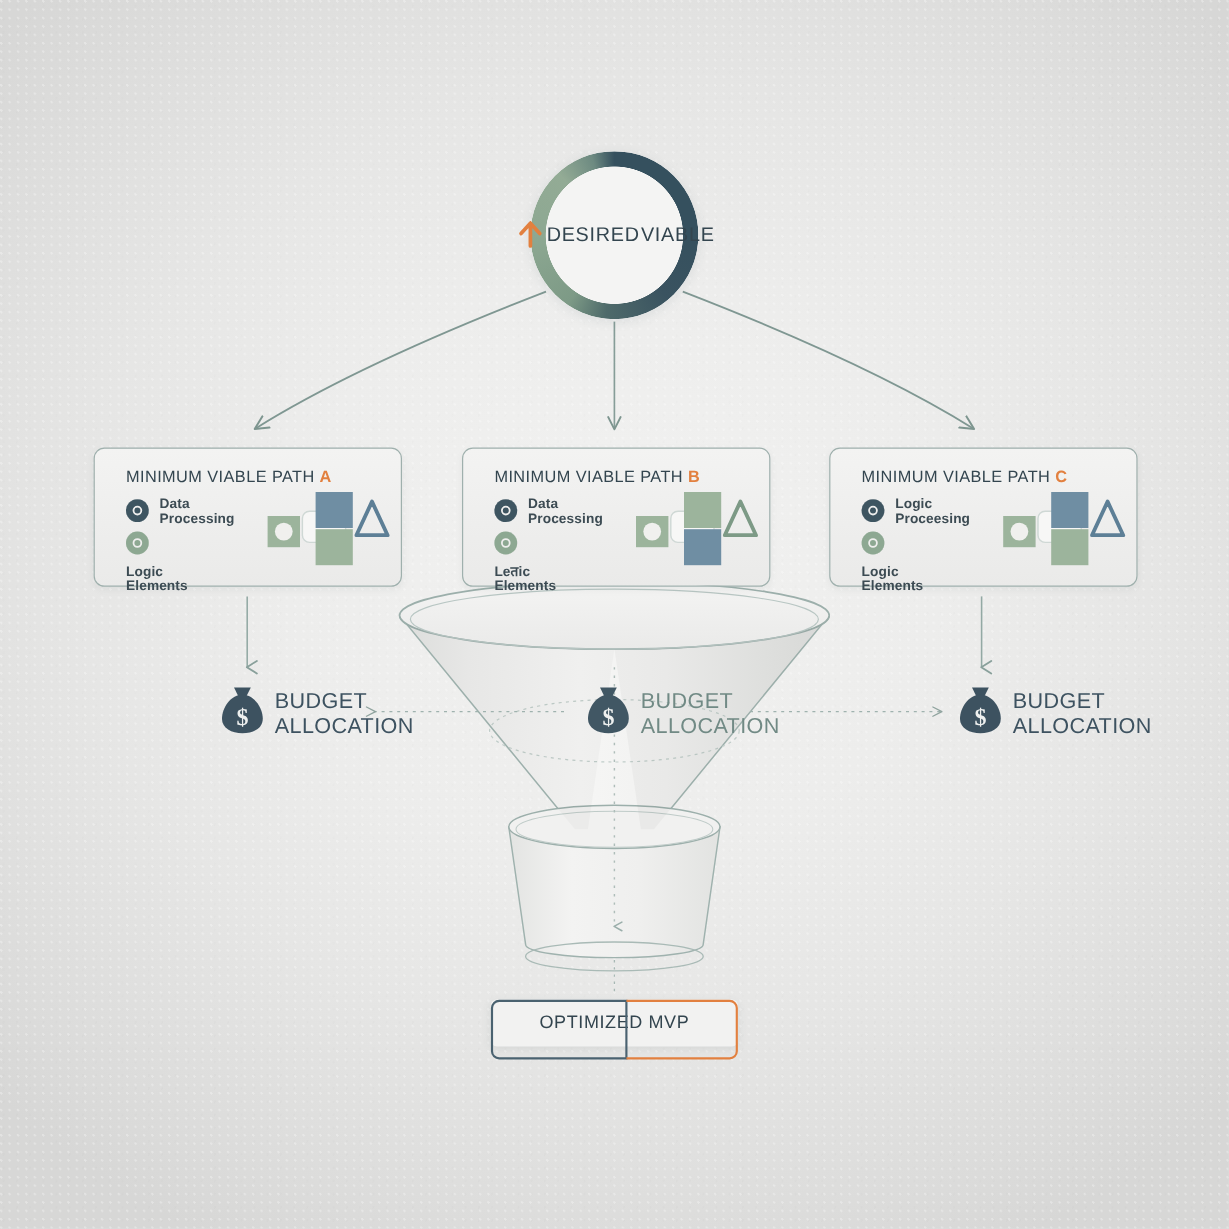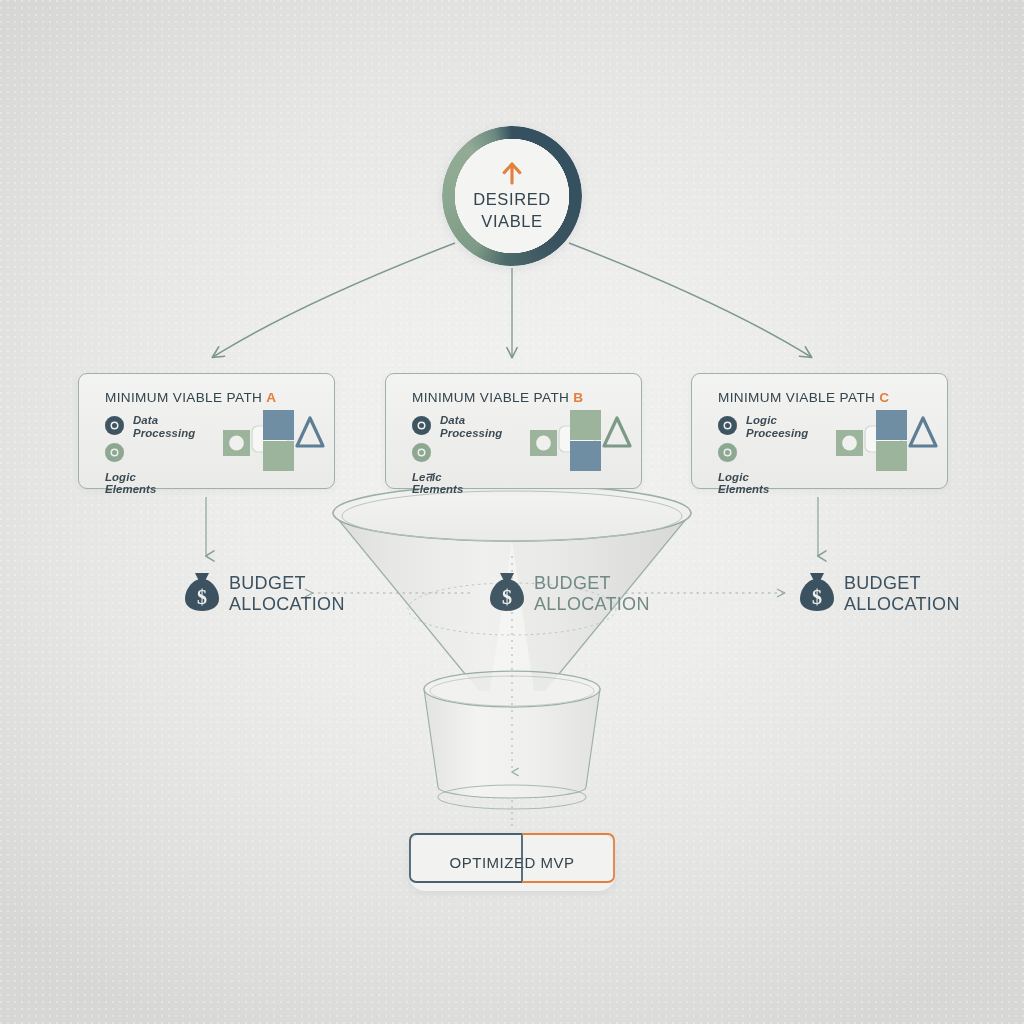--- a/index.html
+++ b/index.html
@@ -40,21 +40,21 @@
        #7d9a86 214deg,
        #8da892 270deg,
        #93ab95 318deg,
        #6d8a81 344deg,
        #35505e 360deg);
     -webkit-mask:radial-gradient(circle, transparent 0 57px, #000 57.5px 70px);
             mask:radial-gradient(circle, transparent 0 57px, #000 57.5px 70px);
   }
   #circle-label{
     position:absolute;left:442px;top:126px;width:140px;height:140px;
-    display:flex;flex-direction:column;align-items:center;justify-content:center;
+    display:flex;align-items:center;justify-content:center;
     gap:1px;
   }
   .arrow-up{margin-bottom:3px;line-height:0;}
   #circle-label .ctext{
     font-size:16.5px;letter-spacing:.6px;color:#33454f;
     font-weight:400;line-height:1.22;text-align:center;
   }
 
   
   .card{
@@ -65,41 +65,41 @@
   }
   #card-a{left:78px;}
   #card-b{left:385px;}
   #card-c{left:691px;}
   .card-title{
     position:absolute;left:26px;top:16px;
     font-size:13.6px;letter-spacing:.35px;color:#33454f;white-space:nowrap;
   }
   .card-title .accent{color:#e2803f;font-weight:700;}
   .legend{position:absolute;left:26px;top:40px;width:132px;}
-  .legend-row{display:flex;align-items:flex-start;gap:9px;font-style:italic;}
+  .legend-row{display:flex;align-items:flex-start;gap:9px;}
   .legend-row + .legend-row{margin-top:1px;flex-direction:column;}
   .dot{width:19px;height:19px;border-radius:50%;flex:0 0 19px;margin-top:2px;}
   .dot.dark{background:#3e5561;box-shadow:inset 0 0 0 5.5px #3e5561, inset 0 0 0 7px #eeeeed;}
   .dot.sage{background:#8da892;box-shadow:inset 0 0 0 5.5px #8da892, inset 0 0 0 7px #eeeeed;}
   .legend-text{font-size:11.4px;line-height:1.12;color:#3c4b53;font-weight:700;letter-spacing:.1px;}
   .cluster{position:absolute;right:6px;top:34px;width:106px;height:66px;}
 
   
   .budget{position:absolute;display:flex;align-items:center;gap:7px;}
   #budget-left{left:182px;top:570px;}
   #budget-mid{left:487px;top:570px;}
   #budget-right{left:797px;top:570px;}
   .budget-text{font-size:18px;line-height:1.15;letter-spacing:.3px;}
   .t-dark{color:#3d5260;}
   .t-sage{color:#718a85;}
 
   
   #mvp-box{
-    position:absolute;left:409px;top:833px;width:206px;height:58px;
-    border-radius:16px;background:#f2f2f1;
+    position:absolute;left:409px;top:833px;width:206px;height:39px;
+    border-radius:5px;background:#f2f2f1;
     display:flex;align-items:center;justify-content:center;
     box-shadow:0 2px 7px rgba(80,95,100,.10);
   }
   #mvp-label{font-size:15px;letter-spacing:.5px;color:#33454f;}
 </style>
 </head>
 <body>
 
 <div id="stage">
   <div id="grain"></div>

